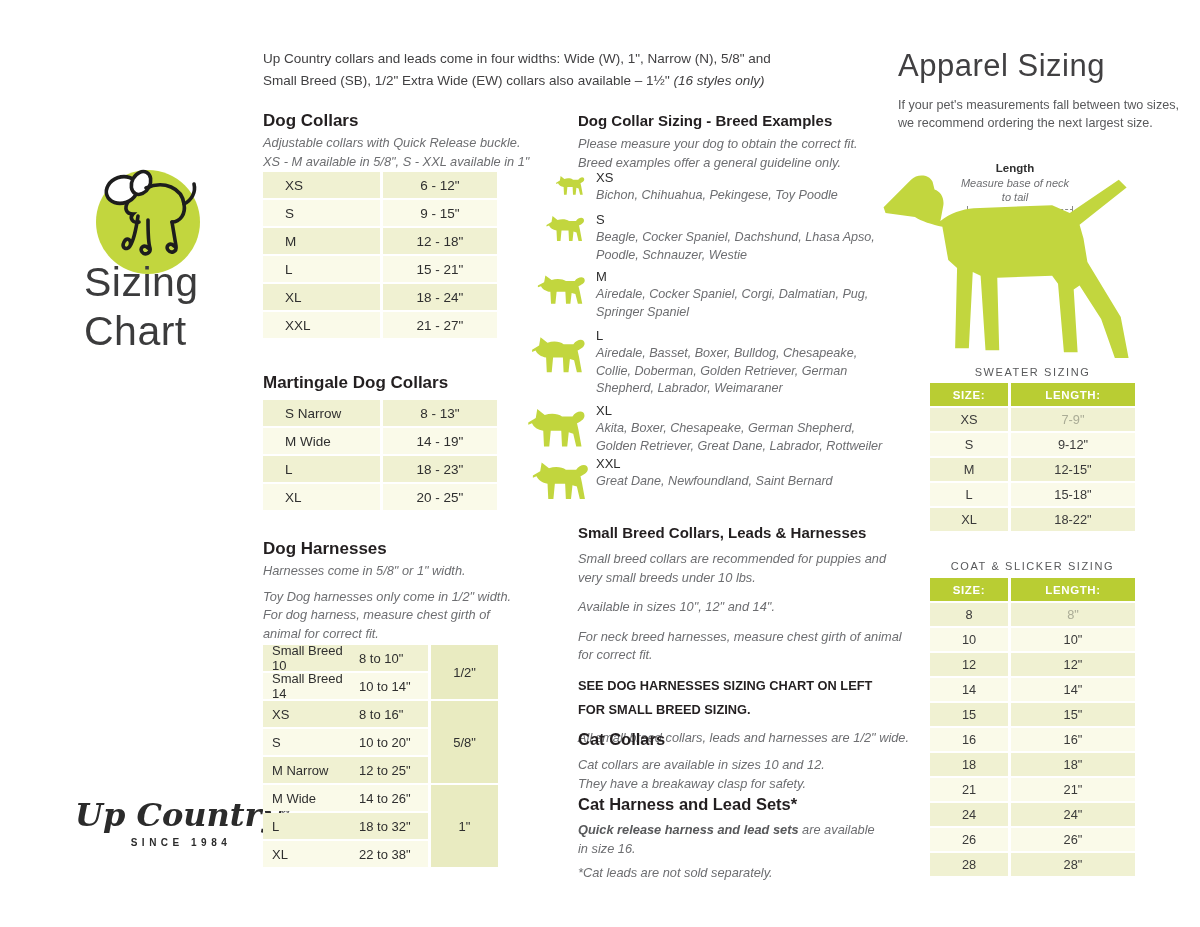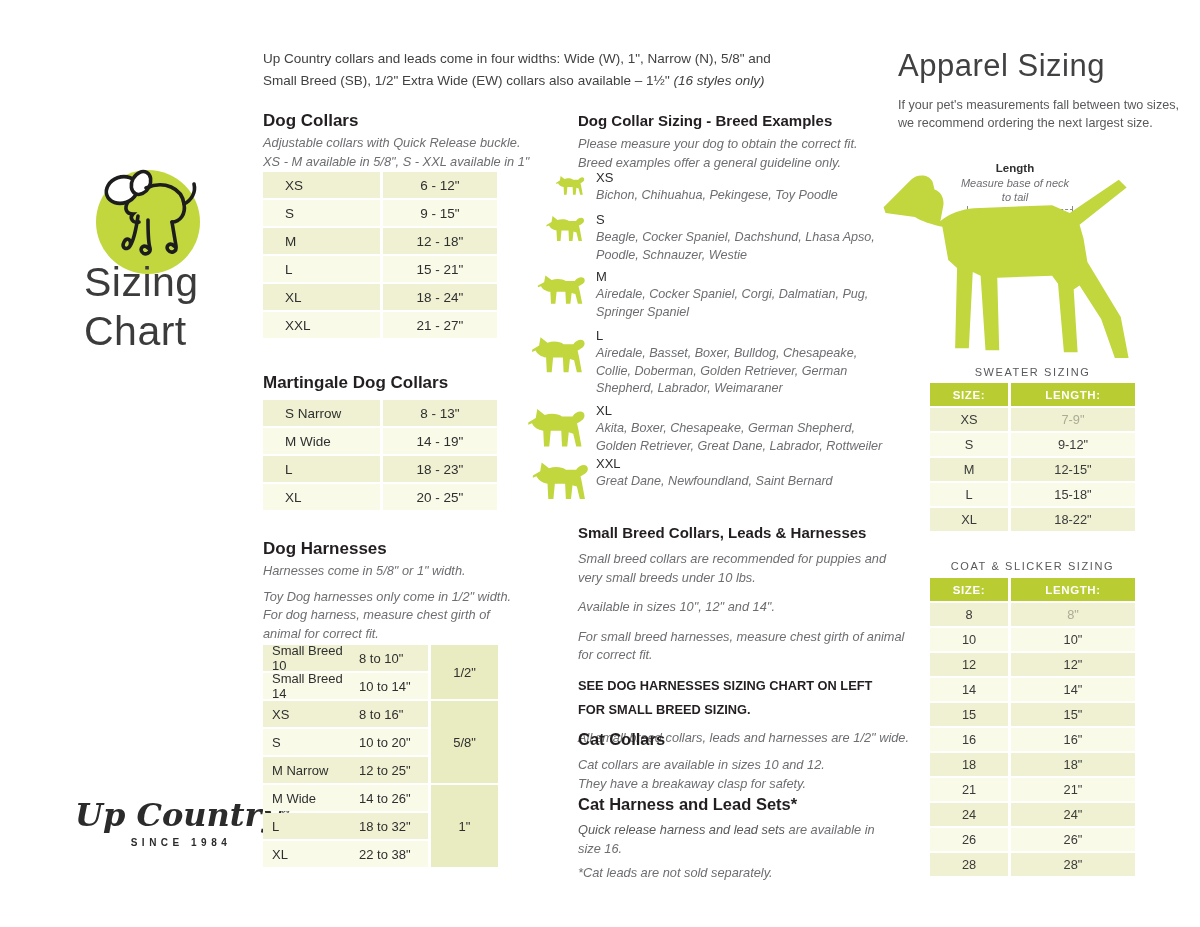--- a/index.html
+++ b/index.html
@@ -265,34 +265,34 @@
     </svg>
   <div class="abs" style="left:596px; top:456px;">
     <div class="bi-size">XXL</div>
     <div class="bi-breeds">Great Dane, Newfoundland, Saint Bernard</div>
   </div>
 
   <div class="abs" style="left:578px; top:524px; width:335px;">
     <div class="h2" style="margin-bottom:9px;">Small Breed Collars, Leads &amp; Harnesses</div>
     <div class="note" style="margin-bottom:11px; width:322px;">Small breed collars are recommended for puppies and very small breeds under 10 lbs.</div>
     <div class="note" style="margin-bottom:11px;">Available in sizes 10", 12" and 14".</div>
-    <div class="note" style="margin-bottom:13px; width:330px;">For small breed harnesses, measure chest girth of animal for correct fit.</div>
+    <div class="note" style="margin-bottom:13px; width:330px;">For neck breed harnesses, measure chest girth of animal for correct fit.</div>
     <div class="sb-bold" style="margin-bottom:9px;">SEE DOG HARNESSES SIZING CHART ON LEFT</div>
     <div class="sb-bold" style="margin-bottom:12px;">FOR SMALL BREED SIZING.</div>
     <div class="note">All small breed collars, leads and harnesses are 1/2" wide.</div>
   </div>
 
   <div class="abs" style="left:578px; top:730px; width:320px;">
     <div class="h3" style="margin-bottom:7px;">Cat Collars</div>
     <div class="note">Cat collars are available in sizes 10 and 12.</div>
     <div class="note">They have a breakaway clasp for safety.</div>
   </div>
   <div class="abs" style="left:578px; top:795px; width:310px;">
     <div class="h3" style="margin-bottom:7px;">Cat Harness and Lead Sets*</div>
-    <div class="note" style="width:300px; margin-bottom:6px;"><span style="font-weight:normal; color:#58595b;">Quick release harness and lead sets</span><span> are available in size 16.</span></div>
+    <div class="note" style="width:300px; margin-bottom:6px;"><span style="font-weight:bold; color:#58595b;">Quick release harness and lead sets</span><span> are available in size 16.</span></div>
     <div class="note">*Cat leads are not sold separately.</div>
   </div>
 
   <div class="abs apparel-title" style="left:898px; top:48px;">Apparel Sizing</div>
   <div class="abs ap-note" style="left:898px; top:96px;">If your pet's measurements fall between two sizes, we recommend ordering the next largest size.</div>
 
   <div class="abs len-lbl" style="left:956px; top:162px; width:118px;">Length</div>
   <div class="abs len-note" style="left:956px; top:176px;">Measure base of neck to tail</div>
   <div class="abs mline" style="left:967px; top:209px;"></div>
 

